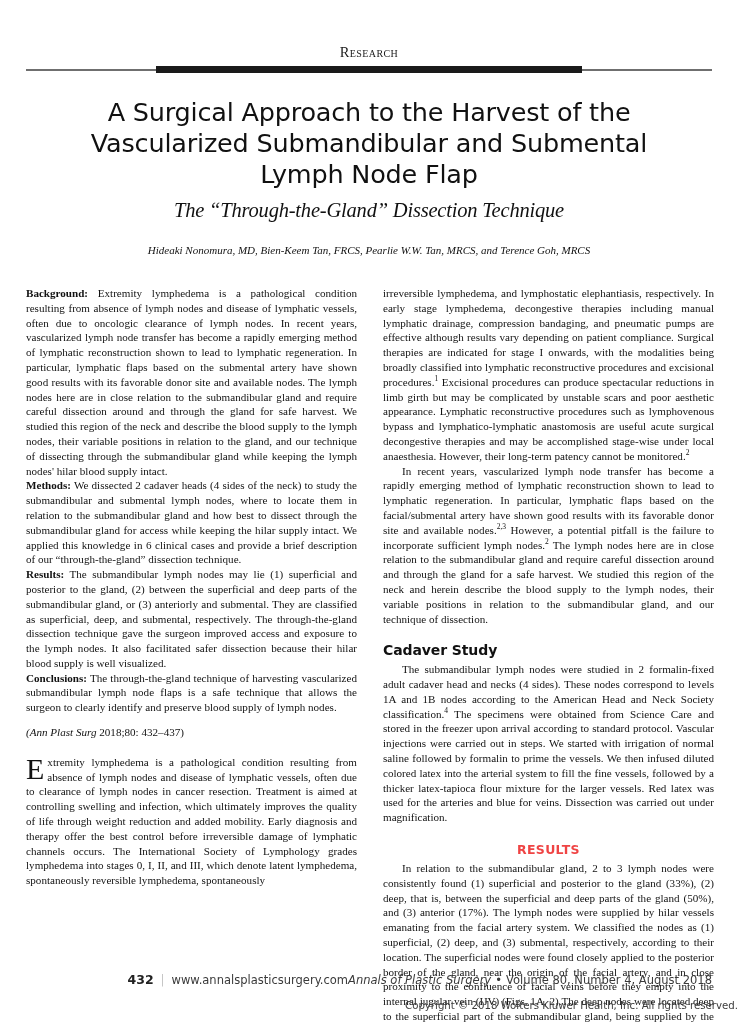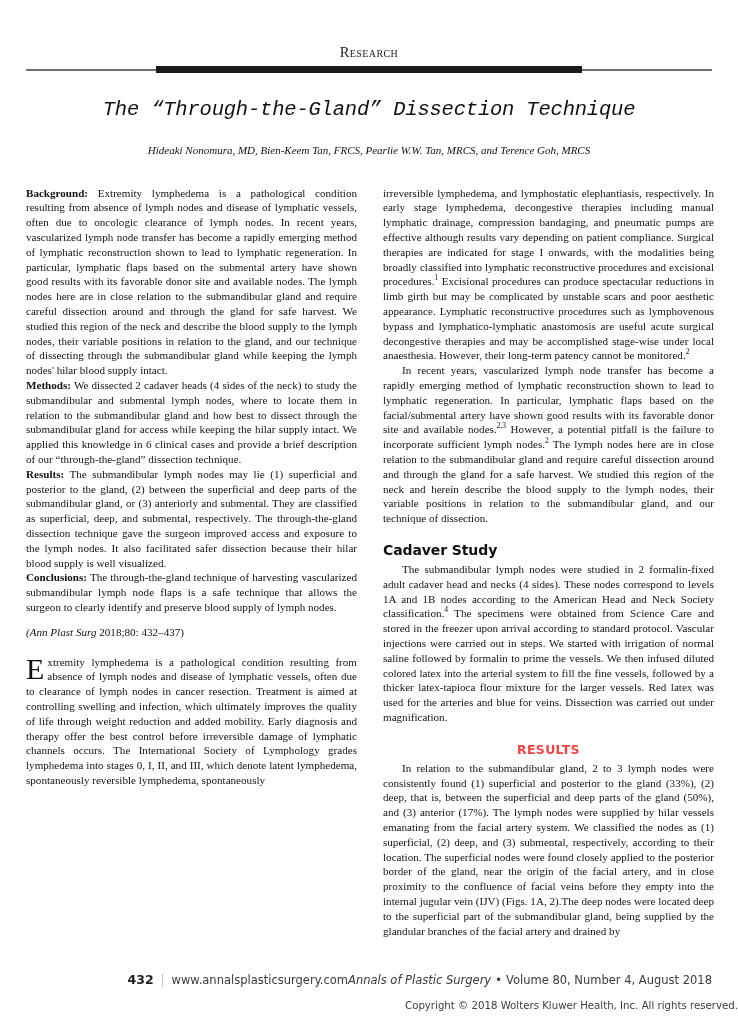--- a/index.html
+++ b/index.html
@@ -65,21 +65,21 @@
   }
   .title-main {
     font-family: "DejaVu Sans", "Liberation Sans", sans-serif;
     font-size: 25.5px;
     line-height: 1.22;
     font-weight: 400;
     color: #111111;
     letter-spacing: -0.2px;
   }
   .title-sub {
-    font-family: Liberation Mono, monospace;
+    font-family: Liberation Serif, serif;
     font-style: italic;
     font-size: 20.5px;
     line-height: 1.3;
     margin-top: 7px;
     color: #111111;
     letter-spacing: -0.2px;
   }
   .authors {
     font-family: "Liberation Serif", serif;
     font-style: italic;
@@ -195,20 +195,21 @@
 
   <div class="runhead">
     <span class="small-caps">Research</span>
   </div>
   <div class="rule-wrap">
     <div class="rule-thin"></div>
     <div class="rule-thick"></div>
   </div>
 
   <div class="titleblock">
+    <div class="title-main">A Surgical Approach to the Harvest of the Vascularized Submandibular and Submental Lymph Node Flap</div>
     <div class="title-sub">The “Through-the-Gland” Dissection Technique</div>
     <div class="authors">Hideaki Nonomura, MD, Bien-Keem Tan, FRCS, Pearlie W.W. Tan, MRCS, and Terence Goh, MRCS</div>
   </div>
 
   <div class="columns">
 
     <div class="col abs">
 
       <p><span class="lead">Background:</span><span> Extremity lymphedema is a pathological condition resulting from absence of lymph nodes and disease of lymphatic vessels, often due to oncologic clearance of lymph nodes. In recent years, vascularized lymph node transfer has become a rapidly emerging method of lymphatic reconstruction shown to lead to lymphatic regeneration. In particular, lymphatic flaps based on the submental artery have shown good results with its favorable donor site and available nodes. The lymph nodes here are in close relation to the submandibular gland and require careful dissection around and through the gland for safe harvest. We studied this region of the neck and describe the blood supply to the lymph nodes, their variable positions in relation to the gland, and our technique of dissecting through the submandibular gland while keeping the lymph nodes' hilar blood supply intact.</span></p>
 

